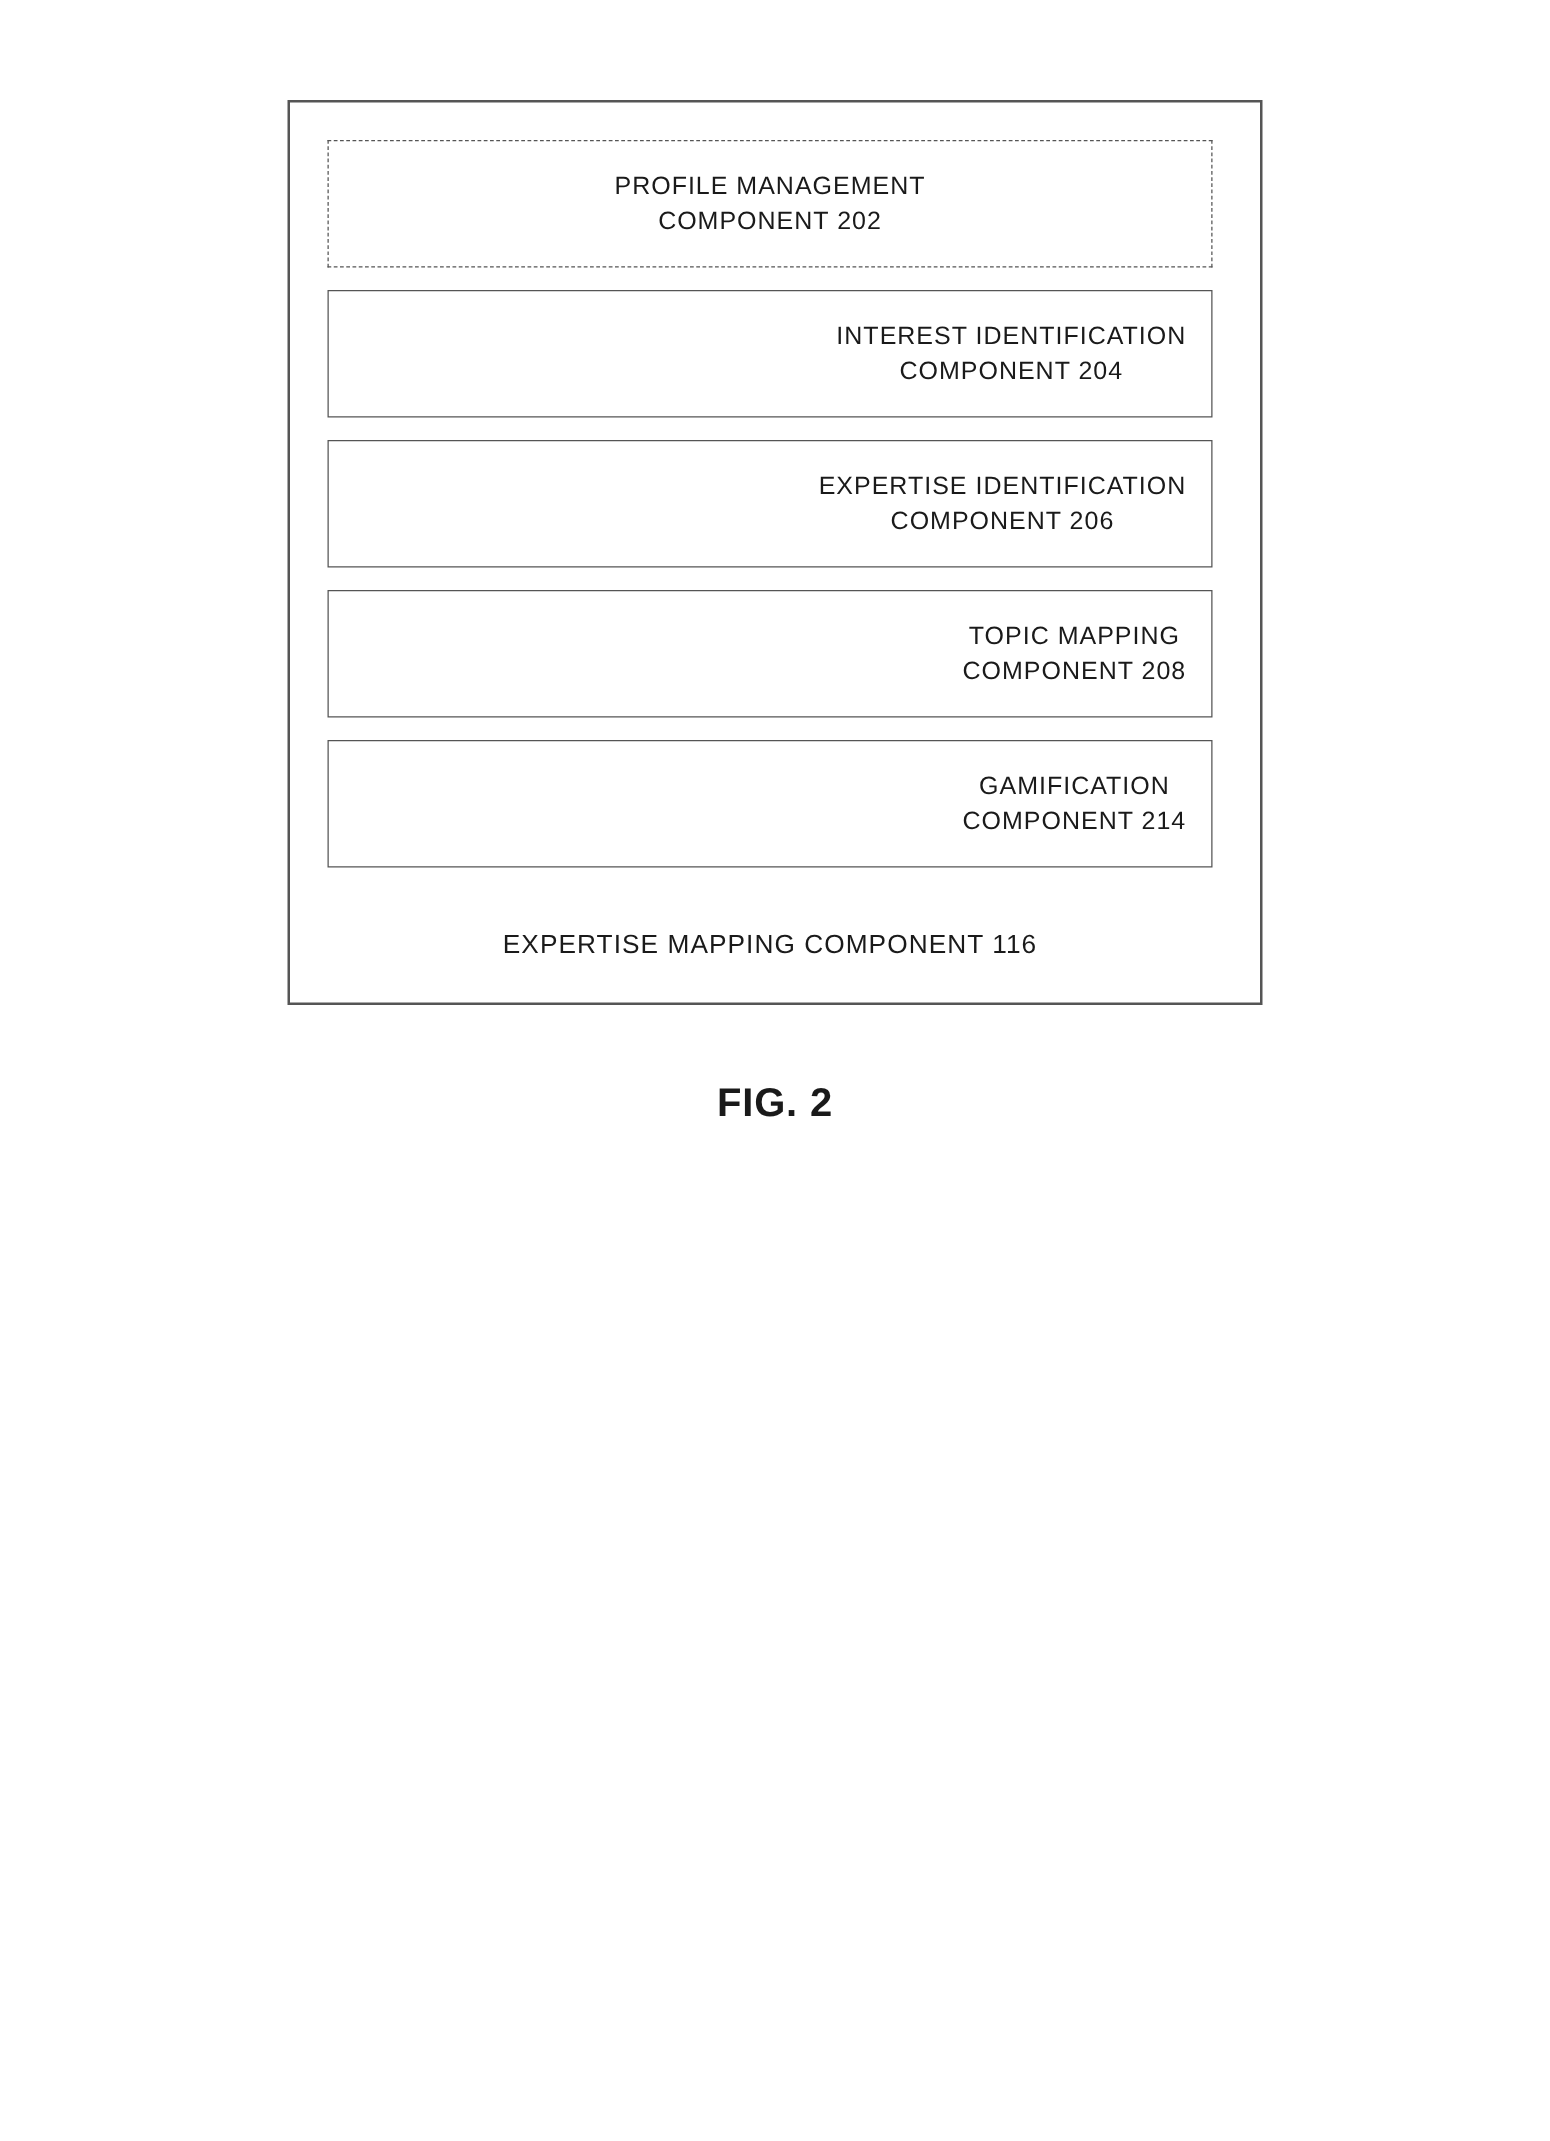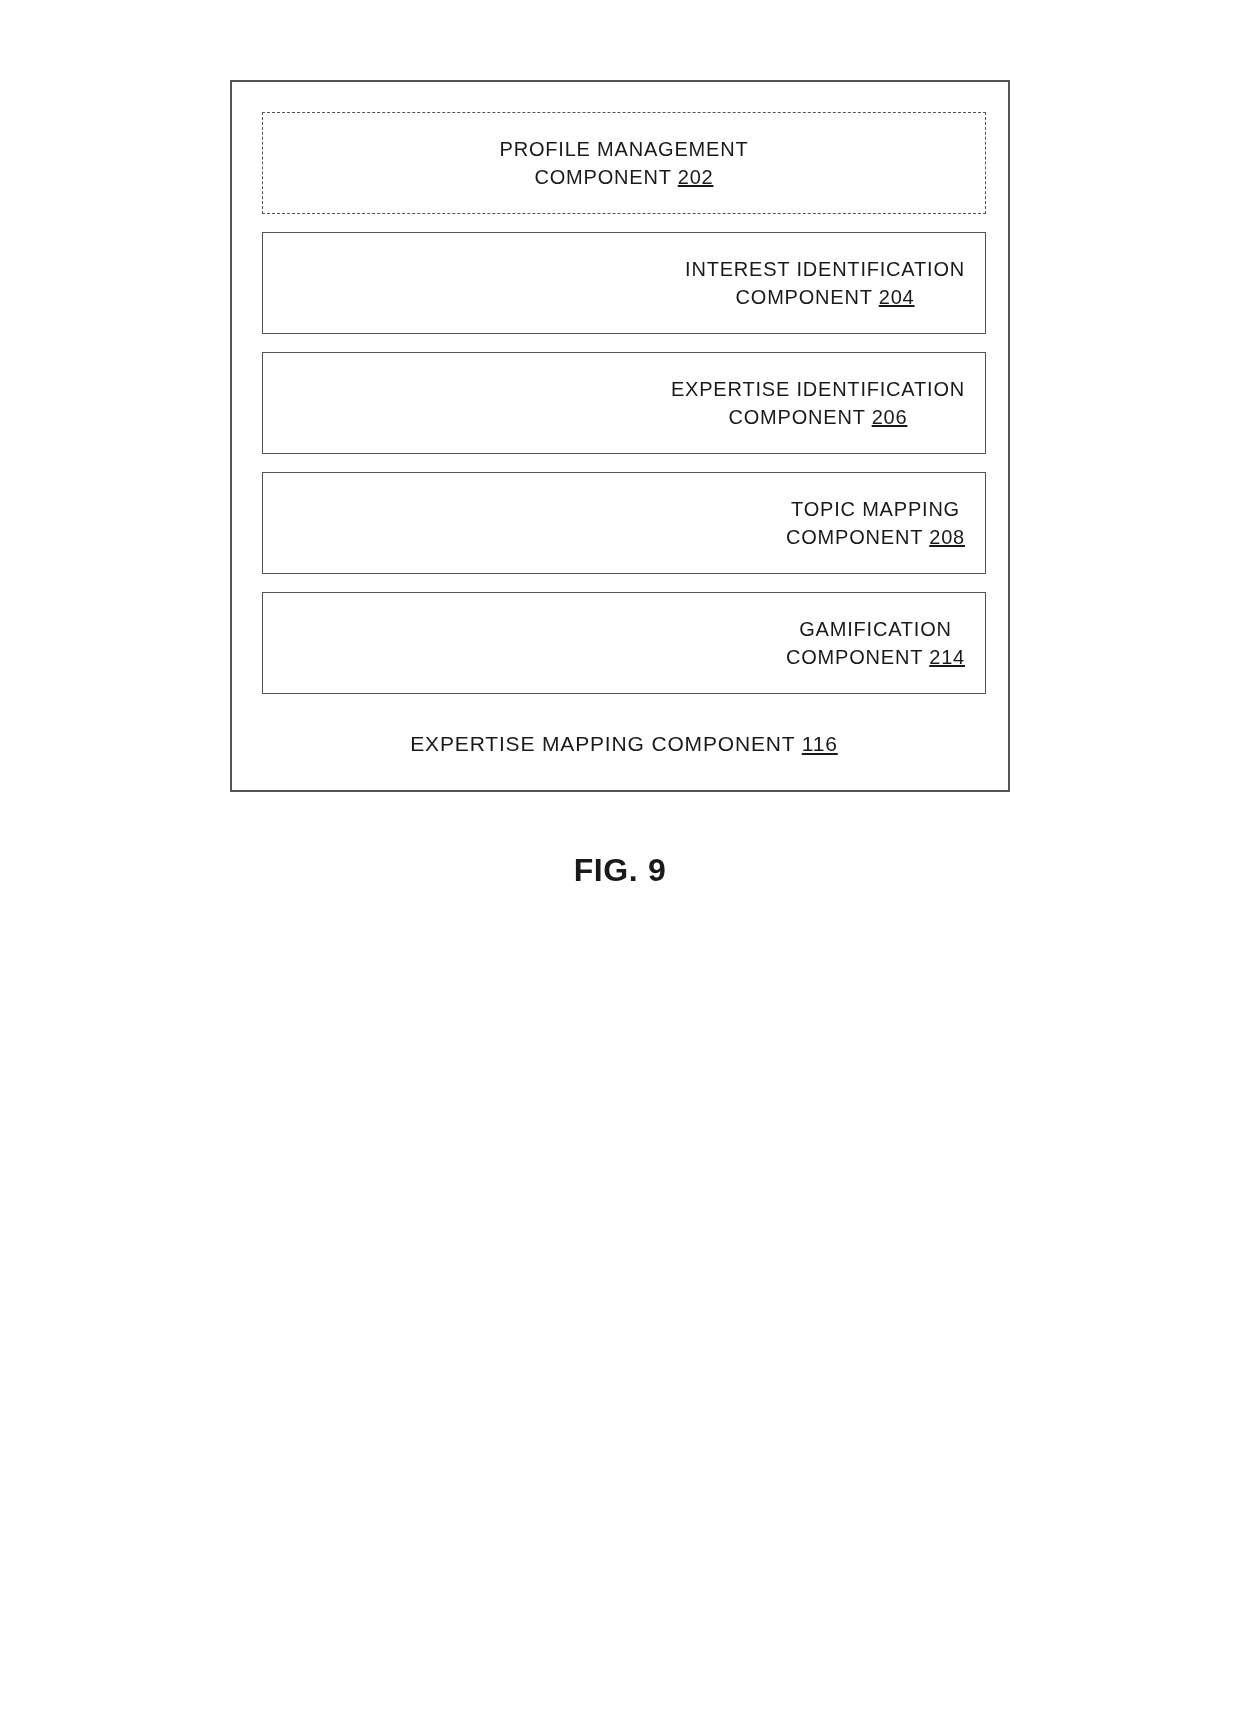--- a/index.html
+++ b/index.html
@@ -16,24 +16,24 @@
       display: flex;
       flex-direction: column;
       align-items: center;
       justify-content: flex-start;
       padding: 80px 40px 60px 40px;
     }
 
     .outer-container {
       width: 780px;
       border: 2px solid #555;
-      padding: 30px 22px 30px 30px;
+      padding: 30px 38px 30px 30px;
       display: flex;
       flex-direction: column;
-      gap: 4px;
+      gap: 16px;
       position: relative;
     }
 
     .inner-components {
       display: flex;
       flex-direction: column;
       gap: 18px;
       margin-bottom: 0;
     }
 
@@ -62,21 +62,20 @@
     .component-label {
       font-size: 20px;
       font-weight: normal;
       letter-spacing: 0.04em;
       color: #1a1a1a;
       line-height: 1.4;
       text-transform: uppercase;
     }
 
     .component-number {
-      text-decoration: underline;
     }
 
     .bottom-label {
       margin-top: 24px;
       text-align: center;
       font-size: 21px;
       font-weight: normal;
       letter-spacing: 0.04em;
       color: #1a1a1a;
       text-transform: uppercase;
@@ -141,13 +140,13 @@
     </div>
 
   </div>
 
   <div class="bottom-label">
     <span>EXPERTISE MAPPING COMPONENT</span>
     <span class="component-number">116</span>
   </div>
 </div>
 
-<div class="fig-caption">FIG. 9</div>
+<div class="fig-caption">FIG. 2</div>
 
 </body></html>

